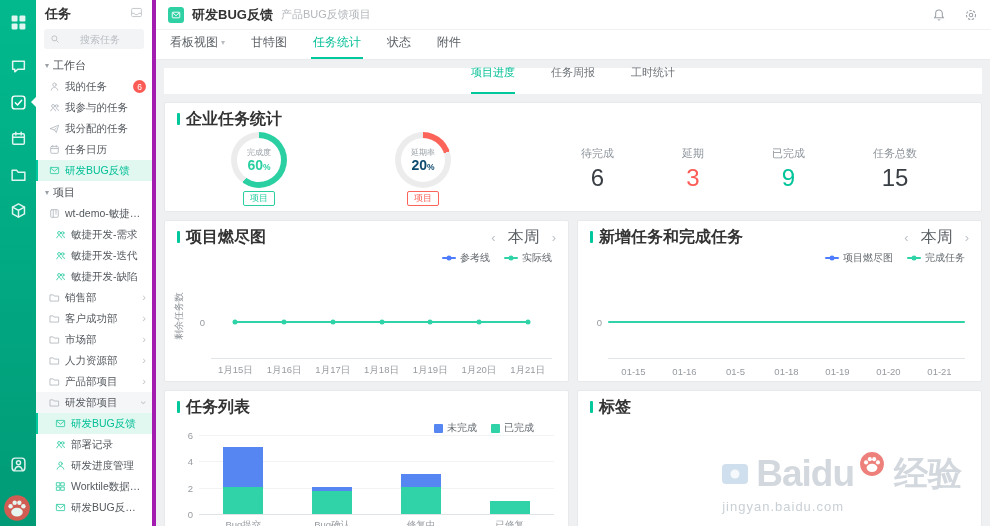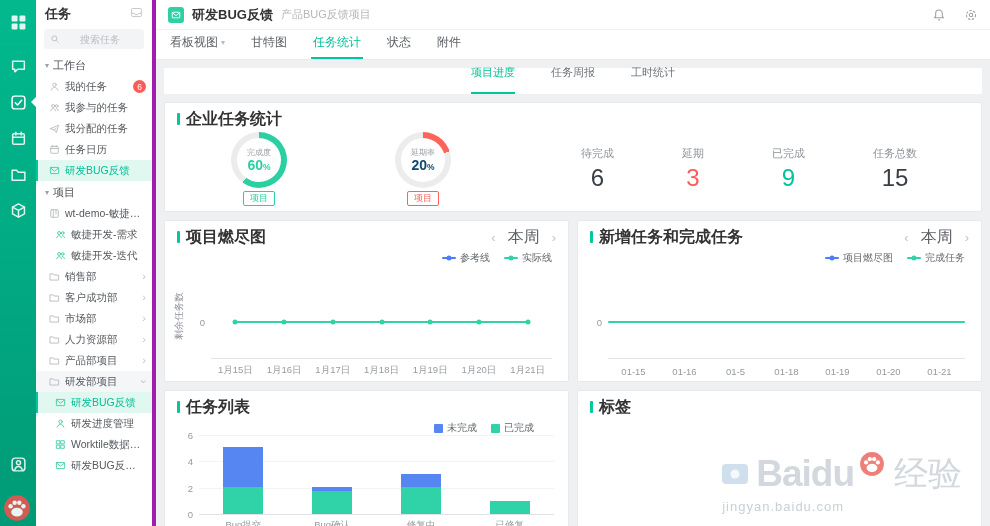--- a/index.html
+++ b/index.html
@@ -121,21 +121,21 @@
   .bseg { width:100%; }
   .bxlabels { position:absolute; left:34px; right:14px; top:100px; display:flex; }
   .bxlabels span { flex:1; text-align:center; font-size:9.5px; color:#969a9f; }
 
   
   .wm { position:absolute; right:28px; bottom:12px; text-align:left; z-index:9; pointer-events:none; }
   .wm-row { display:flex; align-items:center; justify-content:flex-end; gap:4px; }
   .wm-cam { width:26px; height:20px; border-radius:4px; background:rgba(150,185,215,.45); margin-right:4px; position:relative; }
   .wm-cam::after { content:""; position:absolute; left:50%; top:50%; transform:translate(-50%,-50%); width:9px; height:9px; border-radius:50%; background:rgba(255,255,255,.8); }
   .wm-brand { font-size:37px; font-weight:bold; color:rgba(193,201,208,.72); letter-spacing:-1px; }
-  .wm-jy { font-size:34px; font-weight:normal; color:rgba(193,201,208,.72); margin-left:4px; }
+  .wm-jy { font-size:34px; font-weight:bold; color:rgba(193,201,208,.72); margin-left:4px; }
   .wm-paw { width:26px; height:26px; margin:0 1px; opacity:.75; align-self:flex-start; }
   .wm-url { font-size:13px; color:rgba(188,196,203,.8); letter-spacing:1px; margin-top:2px; }
   .paw-corner { position:absolute; left:3px; bottom:4px; width:28px; height:28px; z-index:10; opacity:.9; pointer-events:none; }
 </style>
 </head>
 <body>
 
 <div class="page">
 
   <aside class="rail">
@@ -285,20 +285,31 @@
           <span class="mi-wrap teal">
             <svg viewBox="0 0 16 16">
               <circle cx="6" cy="5.8" r="2.2"></circle>
               <path d="M2.6 12.8c.6-2.2 1.8-3.2 3.4-3.2s2.8 1 3.4 3.2"></path>
               <circle cx="11.2" cy="5.8" r="1.9"></circle>
               <path d="M10.8 9.6c1.6.3 2.5 1.3 2.9 3"></path>
             </svg>
           </span>
           <span class="lbl">敏捷开发-迭代</span>
         </div>
+        <div class="sb-item ind">
+          <span class="mi-wrap teal">
+            <svg viewBox="0 0 16 16">
+              <circle cx="6" cy="5.8" r="2.2"></circle>
+              <path d="M2.6 12.8c.6-2.2 1.8-3.2 3.4-3.2s2.8 1 3.4 3.2"></path>
+              <circle cx="11.2" cy="5.8" r="1.9"></circle>
+              <path d="M10.8 9.6c1.6.3 2.5 1.3 2.9 3"></path>
+            </svg>
+          </span>
+          <span class="lbl">敏捷开发-缺陷</span>
+        </div>
         <div class="sb-item">
           <span class="mi-wrap ">
             <svg viewBox="0 0 16 16">
               <path d="M2 4.2h4.2l1.3 1.7H14v7.3H2z"></path>
             </svg>
           </span>
           <span class="lbl">销售部</span>
           <span class="chev right">›</span>
         </div>
         <div class="sb-item">
@@ -347,20 +358,31 @@
           <span class="chev down">›</span>
         </div>
         <div class="sb-item active ind">
           <span class="mi-wrap teal">
             <svg viewBox="0 0 16 16">
               <rect x="2" y="3.5" width="12" height="9" rx="1"></rect>
               <path d="M2.5 4.5L8 9l5.5-4.5"></path>
             </svg>
           </span>
           <span class="lbl">研发BUG反馈</span>
+        </div>
+        <div class="sb-item ind">
+          <span class="mi-wrap teal">
+            <svg viewBox="0 0 16 16">
+              <circle cx="6" cy="5.8" r="2.2"></circle>
+              <path d="M2.6 12.8c.6-2.2 1.8-3.2 3.4-3.2s2.8 1 3.4 3.2"></path>
+              <circle cx="11.2" cy="5.8" r="1.9"></circle>
+              <path d="M10.8 9.6c1.6.3 2.5 1.3 2.9 3"></path>
+            </svg>
+          </span>
+          <span class="lbl">部署记录</span>
         </div>
         <div class="sb-item ind">
           <span class="mi-wrap teal">
             <svg viewBox="0 0 16 16">
               <circle cx="8" cy="5.4" r="2.5"></circle>
               <path d="M3.2 13.3c.8-2.7 2.6-3.9 4.8-3.9s4 1.2 4.8 3.9"></path>
             </svg>
           </span>
           <span class="lbl">研发进度管理</span>
         </div>

